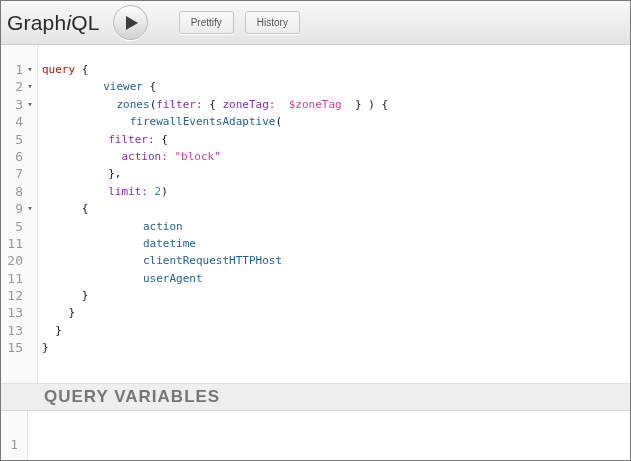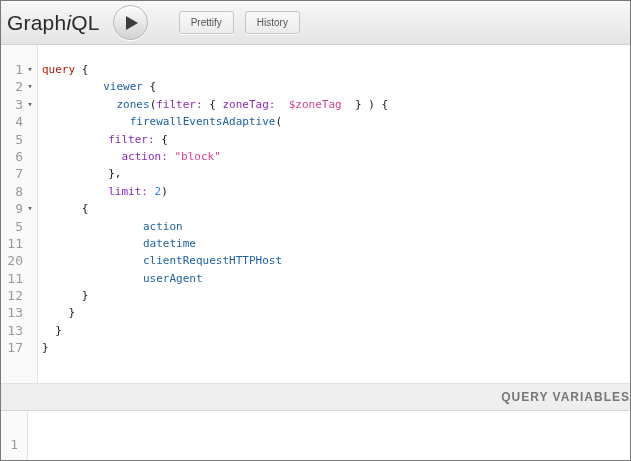--- a/index.html
+++ b/index.html
@@ -61,24 +61,23 @@
   .tk-fld{color:var(--field);margin-left:48px;}
   .tk-attr{color:var(--argument);text-align:right;}
   .tk-var{color:var(--variable);}
   .tk-str{color:var(--string);}
   .tk-num{color:var(--number);}
   .tk-pun{color:var(--punctuation);}
   
   .var-title{
     flex:none;height:28px;box-sizing:border-box;
     background:#eee;border-top:1px solid #e0e0e0;border-bottom:1px solid #d6d6d6;
-    color:#767676;font-size:12px;font-weight:bold;letter-spacing:1px;
+    color:#767676;font-size:17px;font-weight:bold;letter-spacing:1px;
     text-transform:uppercase;display:flex;align-items:center;padding-left:43px;
     cursor:row-resize;
-    justify-content:flex-end;
   }
   .var-editor{flex:1;display:flex;background:#fff;overflow:hidden;}
   .gutter-v{
     flex:none;width:27px;box-sizing:border-box;background:#fafafa;
     border-right:1px solid #e4e4e4;padding:25px 9px 0 0;text-align:right;
     font-family:"DejaVu Sans Mono",monospace;font-size:13px;line-height:17.4px;color:#999;
   }
   .code-v{
     flex:1;padding:25px 0 0 7px;
     font-family:"DejaVu Sans Mono",monospace;font-size:13px;line-height:17.4px;
@@ -159,21 +158,21 @@
         </div>
         <div class="gutter-row">
           <span class="ln">13</span>
           <span class="fold"></span>
         </div>
         <div class="gutter-row">
           <span class="ln">13</span>
           <span class="fold"></span>
         </div>
         <div class="gutter-row">
-          <span class="ln">17</span>
+          <span class="ln">15</span>
           <span class="fold"></span>
         </div>
       </div>
     <div class="code"><div class="code-line"><span class="tk-kw">query</span><span class="tk-pun"> {</span></div><div class="code-line"><span class="tk-pun">  </span><span class="tk-fld">viewer</span><span class="tk-pun"> {</span></div><div class="code-line"><span class="tk-pun">    </span><span class="tk-fld">zones</span><span class="tk-pun">(</span><span class="tk-attr">filter:</span><span class="tk-pun"> { </span><span class="tk-attr">zoneTag:</span><span class="tk-pun">  </span><span class="tk-var">$zoneTag</span><span class="tk-pun">  } ) {</span></div><div class="code-line"><span class="tk-pun">      </span><span class="tk-fld">firewallEventsAdaptive</span><span class="tk-pun">(</span></div><div class="code-line"><span class="tk-pun">          </span><span class="tk-attr">filter:</span><span class="tk-pun"> {</span></div><div class="code-line"><span class="tk-pun">            </span><span class="tk-attr">action:</span><span class="tk-pun"> </span><span class="tk-str">"block"</span></div><div class="code-line"><span class="tk-pun">          },</span></div><div class="code-line"><span class="tk-pun">          </span><span class="tk-attr">limit:</span><span class="tk-pun"> </span><span class="tk-num">2</span><span class="tk-pun">)</span></div><div class="code-line"><span class="tk-pun">      {</span></div><div class="code-line"><span class="tk-pun">        </span><span class="tk-fld">action</span></div><div class="code-line"><span class="tk-pun">        </span><span class="tk-fld">datetime</span></div><div class="code-line"><span class="tk-pun">        </span><span class="tk-fld">clientRequestHTTPHost</span></div><div class="code-line"><span class="tk-pun">        </span><span class="tk-fld">userAgent</span></div><div class="code-line"><span class="tk-pun">      }</span></div><div class="code-line"><span class="tk-pun">    }</span></div><div class="code-line"><span class="tk-pun">  }</span></div><div class="code-line"><span class="tk-pun">}</span></div></div>
   </div>
 
   <div class="var-title">
     <span>QUERY VARIABLES</span>
   </div>
 

